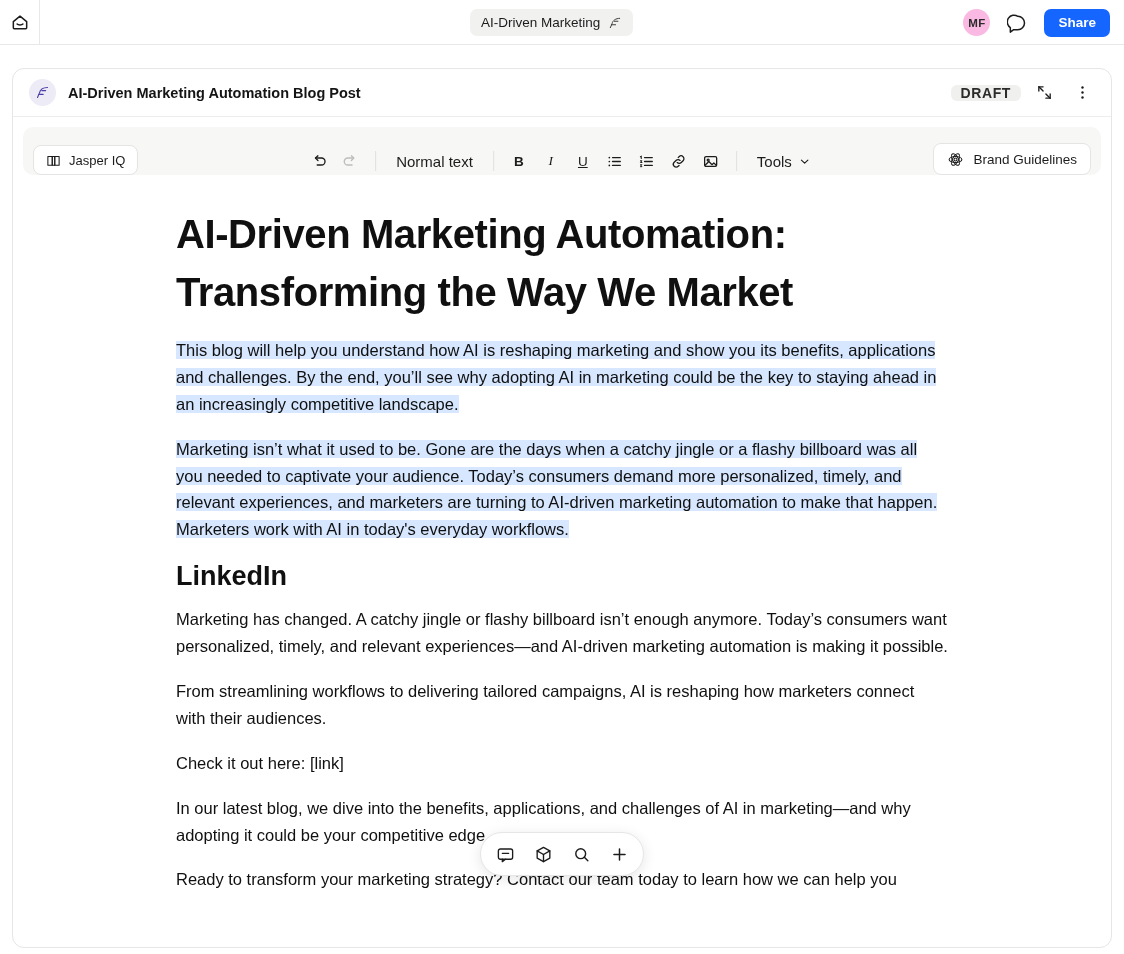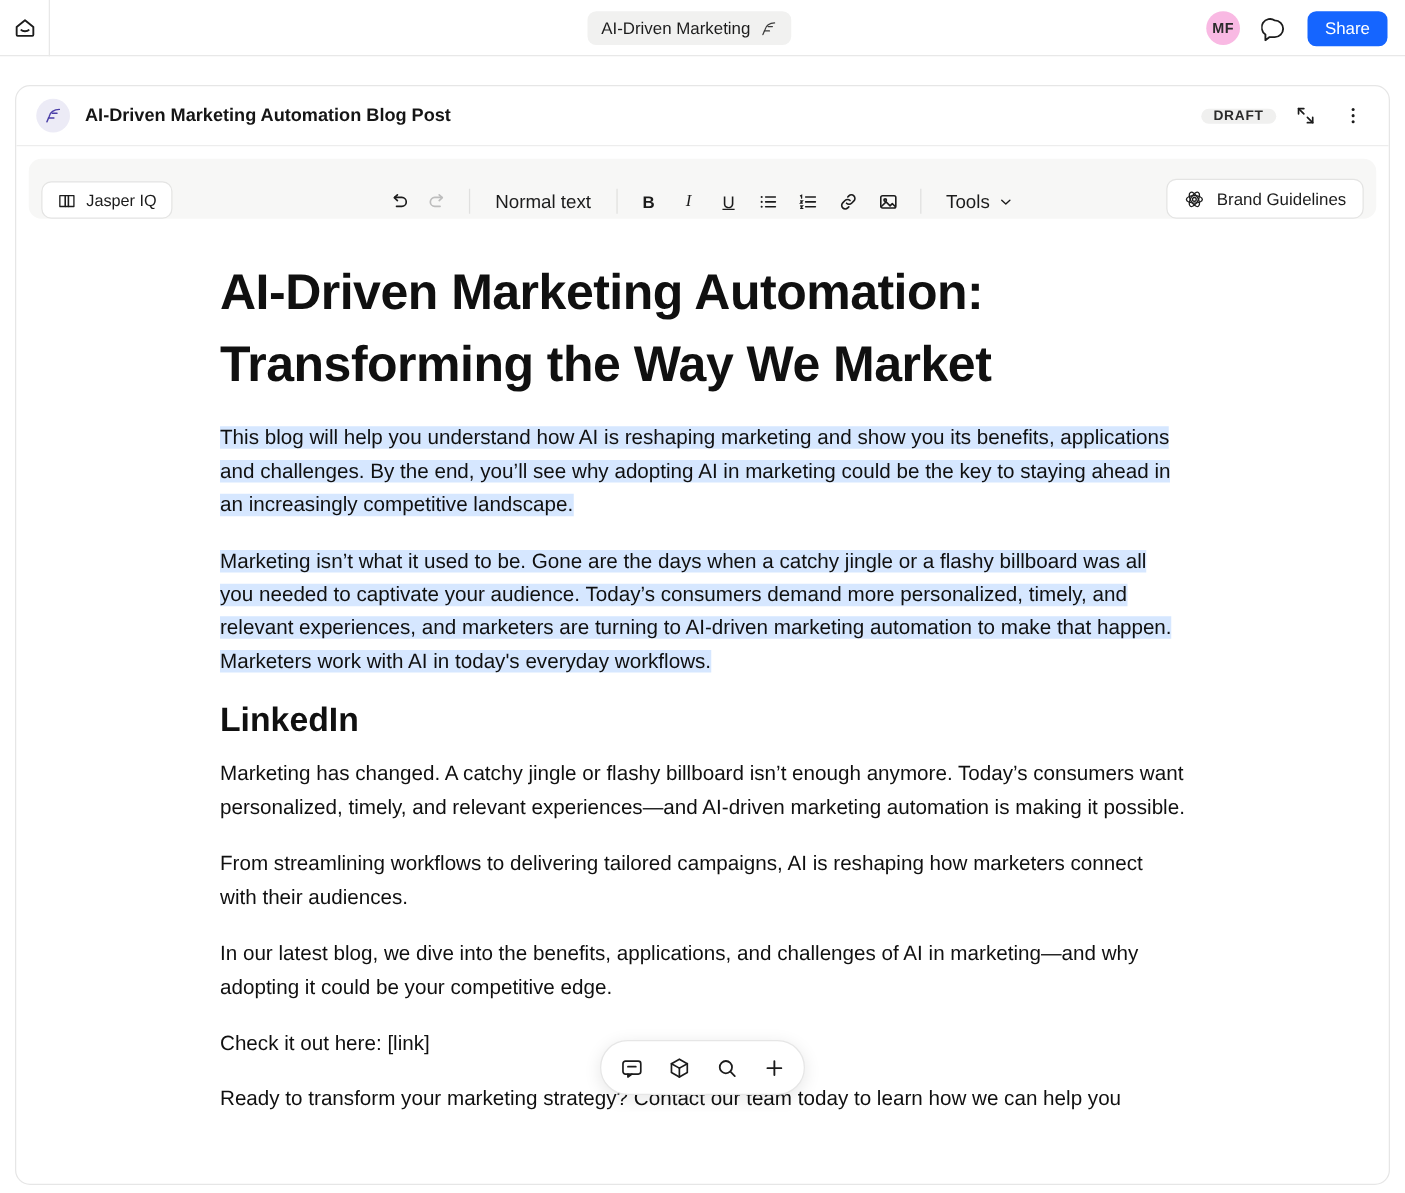--- a/index.html
+++ b/index.html
@@ -58,21 +58,21 @@
     display: flex; align-items: center; justify-content: center;
     background: transparent; border: none; cursor: pointer;
     color: #1c1c1c;
   }
   .share-btn {
     height: 28px; padding: 0 14px;
     background: #1565ff; color: #fff;
     border: none; border-radius: 7px;
     font-size: 13.5px; font-family: inherit;
     cursor: pointer;
-    display: flex; align-items: center;
+    display: flex; align-items: center; font-weight: bold;
   }
 
   
   .doc-card {
     position: absolute; left: 12px; top: 68px;
     width: 1100px; height: 880px;
     background: #ffffff;
     border: 1px solid #e6e6e6;
     border-radius: 12px;
     overflow: hidden;
@@ -91,21 +91,21 @@
     display: flex; align-items: center; justify-content: center;
     margin-right: 12px;
   }
   .doc-badge-icon svg { width: 15px; height: 15px; color: #4b3fa7; }
   .doc-title { font-size: 14.5px; color: #151515; font-weight: 600; }
   .doc-header-right {
     margin-left: auto; display: flex; align-items: center; gap: 8px;
   }
   .draft-badge {
     background: #f0f0ef; color: #2b2b2b;
-    font-size: 11px; font-weight: bold; letter-spacing: .6px;
+    font-size: 14px; font-weight: bold; letter-spacing: .6px;
     padding: 0 10px; border-radius: 6px;
   }
 
   
   .toolbar {
     position: relative;
     margin: 10px 10px 0 10px;
     height: 48px;
     background: #f7f7f6;
     border-radius: 10px;
@@ -411,22 +411,22 @@
           <span class="hl">This blog will help you understand how AI is reshaping marketing and show you its benefits, applications and challenges. By the end, you’ll see why adopting AI in marketing could be the key to staying ahead in an increasingly competitive landscape.</span>
         </p>
         <p class="para">
           <span class="hl">Marketing isn’t what it used to be. Gone are the days when a catchy jingle or a flashy billboard was all you needed to captivate your audience. Today’s consumers demand more personalized, timely, and relevant experiences, and marketers are turning to AI-driven marketing automation to make that happen. Marketers work with AI in today's everyday workflows.</span>
         </p>
 
         <h2 class="doc-h2">LinkedIn</h2>
 
         <p class="para">Marketing has changed. A catchy jingle or flashy billboard isn’t enough anymore. Today’s consumers want personalized, timely, and relevant experiences—and AI-driven marketing automation is making it possible.</p>
         <p class="para">From streamlining workflows to delivering tailored campaigns, AI is reshaping how marketers connect with their audiences.</p>
+        <p class="para">Check it out here: [link]</p>
         <p class="para">In our latest blog, we dive into the benefits, applications, and challenges of AI in marketing—and why adopting it could be your competitive edge.</p>
-        <p class="para">Check it out here: [link]</p>
         <p class="para">Ready to transform your marketing strategy? Contact our team today to learn how we can help you implement cutting-edge AI solutions for real results. Let's innovate together!</p>
       </div>
 
 
       <div class="float-bar">
         <button class="float-btn">
           <span>
             <svg width="19" height="19" viewBox="0 0 24 24" fill="none" stroke="currentColor" stroke-width="1.7" stroke-linecap="round" stroke-linejoin="round">
               <rect x="3" y="5" width="18" height="13" rx="2.5"></rect>
               <path d="M8 18v3l4-3"></path>

